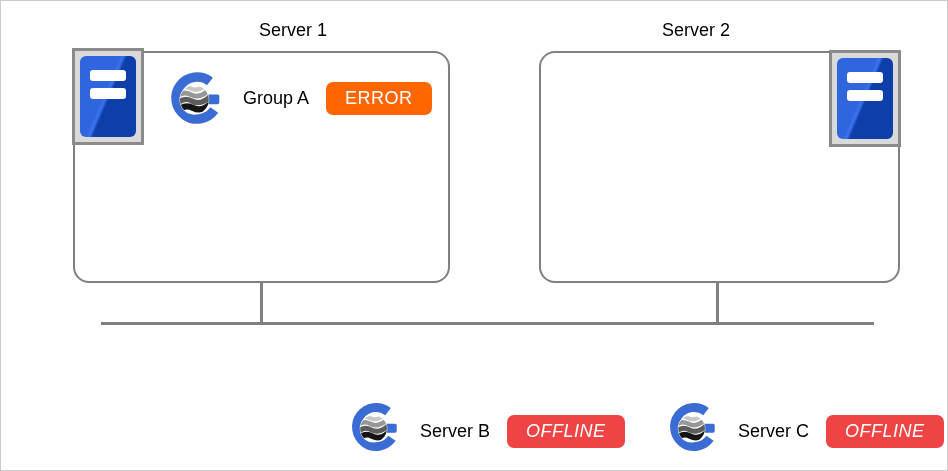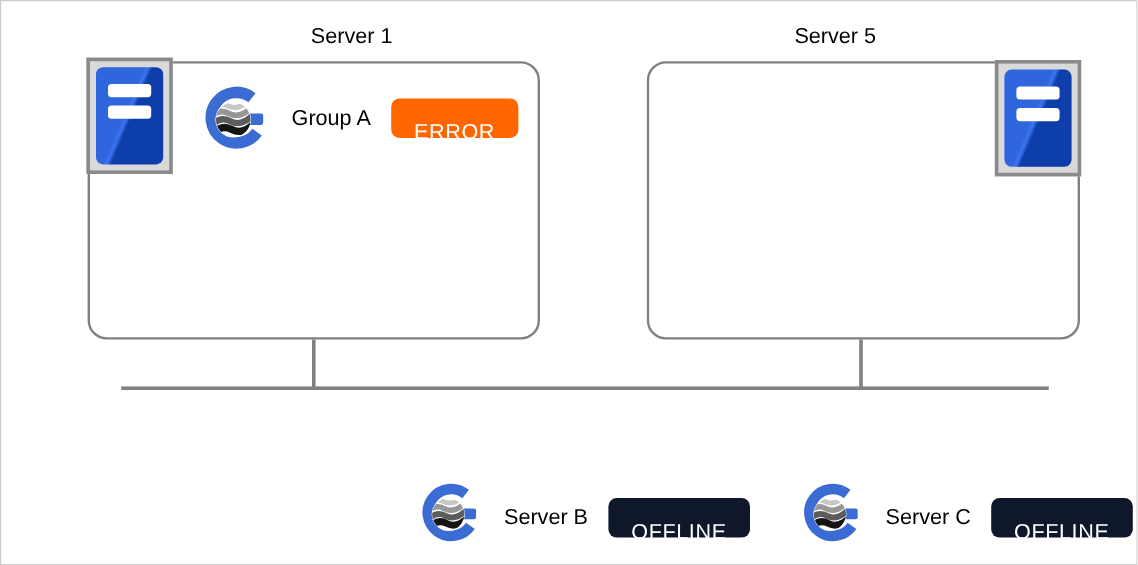--- a/index.html
+++ b/index.html
@@ -85,29 +85,29 @@
   .group-name {
     margin-left: 18px;
     font-size: 18px;
     color: #000000;
     white-space: nowrap;
   }
   .badge {
     margin-left: 17px;
     height: 33px;
     line-height: 33px;
-    padding: 12px 19px;
+    padding: 0 19px;
     border-radius: 7px;
     color: #ffffff;
     font-size: 18px;
     letter-spacing: 0.5px;
     white-space: nowrap;
   }
   .badge-error   { background: #ff6600; }
-  .badge-offline { background: #0f172a; }
+  .badge-offline { background: #ef4444; font-style: italic; }
   .rowB .group-name, .rowC .group-name,
   .rowB .badge, .rowC .badge { position: relative; top: 4px; }
   .hidden-defs { position: absolute; width: 0; height: 0; }
 </style>
 </head>
 <body>
 
 <svg class="hidden-defs" aria-hidden="true">
   <defs>
     <clipPath id="gclip">
@@ -123,21 +123,21 @@
         <path d="M 8 36 q 9 -8 18 -1 t 22 -2" stroke="#5c5c5c" stroke-width="6" fill="none"></path>
         <path d="M 8 44 q 9 -8 18 -1 t 22 -2" stroke="#141414" stroke-width="7" fill="none"></path>
       </g>
     </symbol>
   </defs>
 </svg>
 
 <div class="canvas">
 
   <div class="server-label s1">Server 1</div>
-  <div class="server-label s2">Server 5</div>
+  <div class="server-label s2">Server 2</div>
 
   <div class="server-box box1"></div>
   <div class="server-box box2"></div>
 
   <div class="conn-v v1"></div>
   <div class="conn-v v2"></div>
   <div class="conn-bus"></div>
 
   <div class="rack-icon icon1">
     <div class="rack-body">

